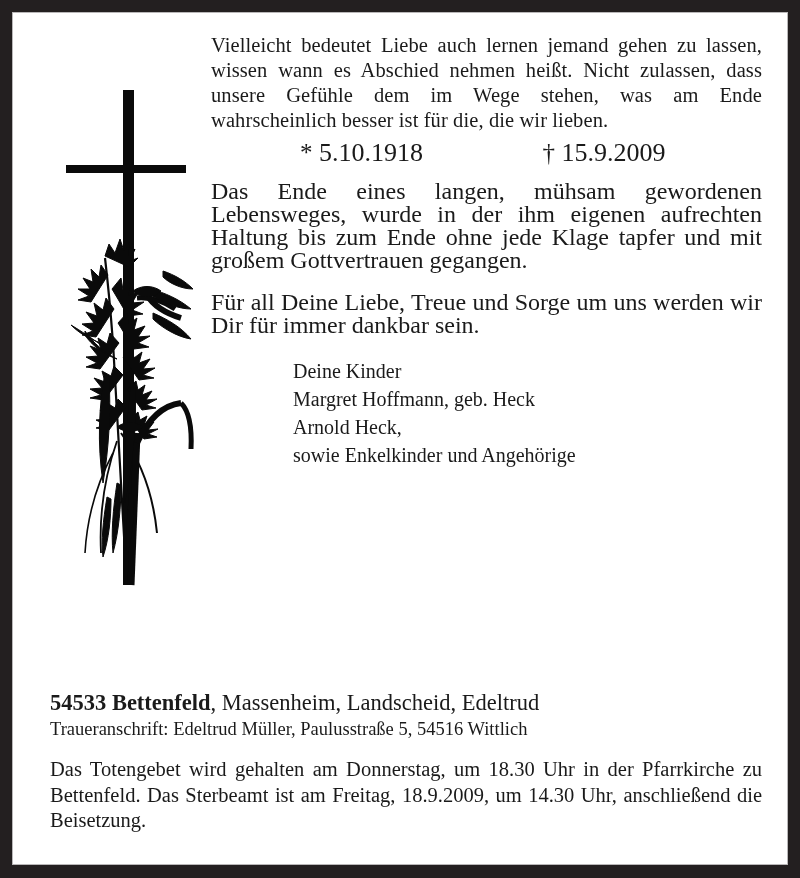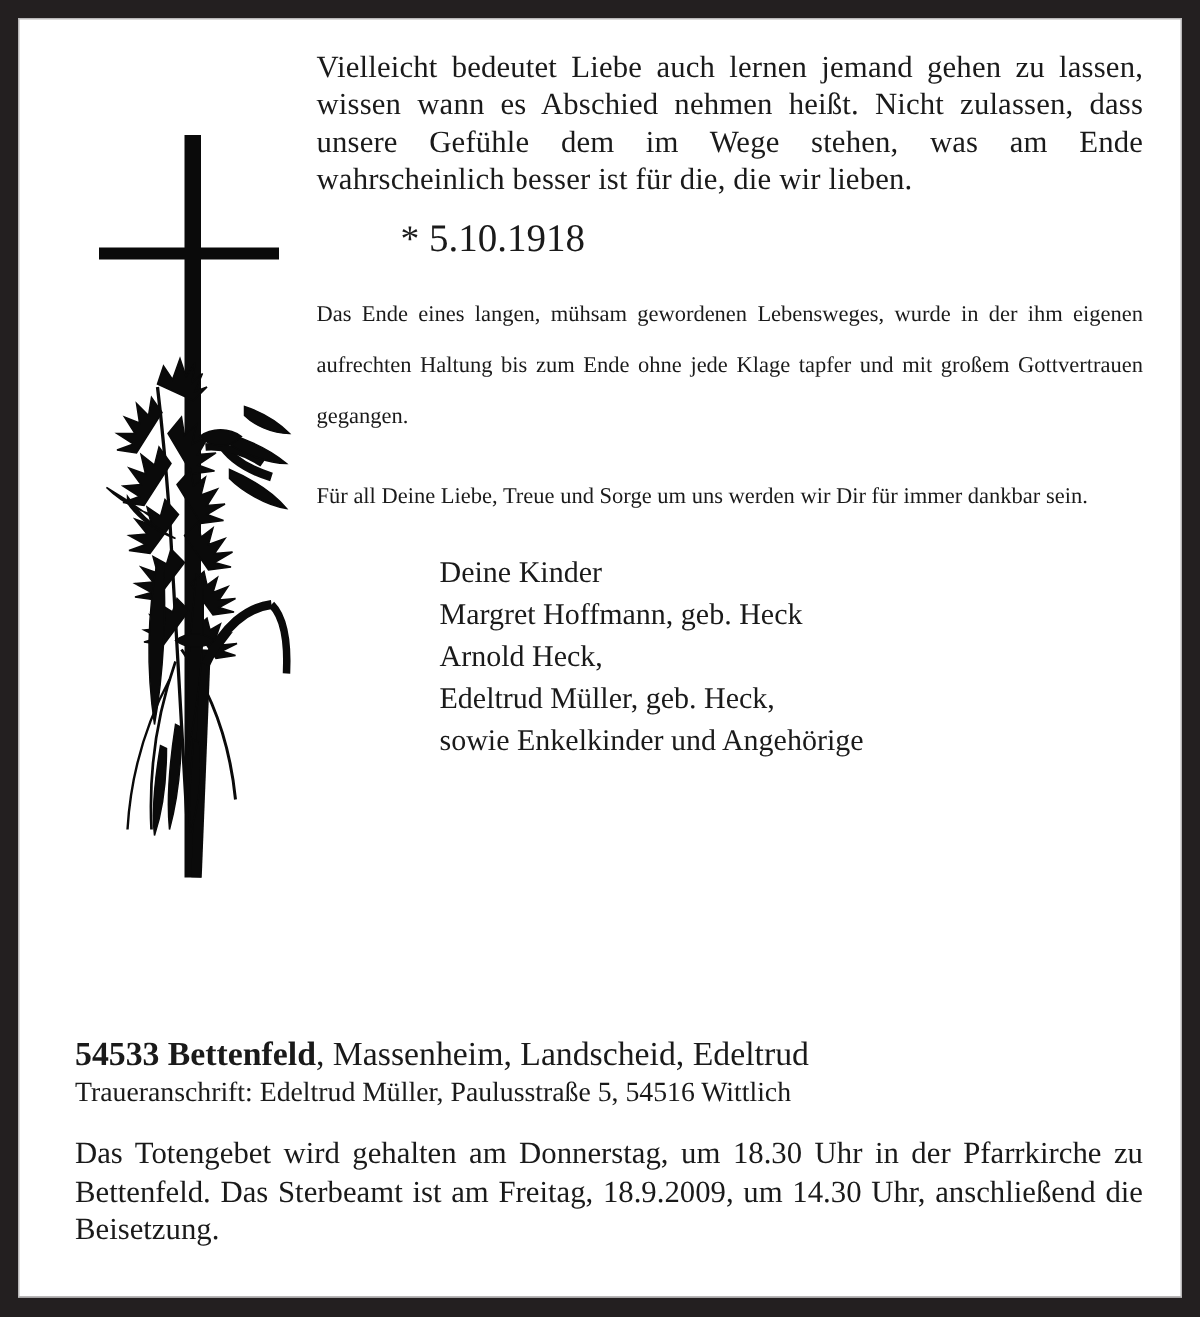--- a/index.html
+++ b/index.html
@@ -73,31 +73,32 @@
     text-align: center;
     font-weight: bold;
     font-size: 45px;
     line-height: 50px;
     letter-spacing: 0.3px;
   }
 
   .dates {
     margin-top: 4px;
     display: flex;
+    justify-content: center;
     font-size: 26px;
-    line-height: 44px;
+    line-height: 32px;
   }
   .dates .born { width: 235px; text-align: center; }
   .dates .died { width: 250px; text-align: center; }
   .sym { font-size: 25px; }
 
   .body-par {
     margin-top: 11px;
-    font-size: 15px;
-    line-height: 34px;
+    font-size: 24px;
+    line-height: 23px;
     text-align: justify;
     text-align-last: left;
   }
   .body-par.second { margin-top: 19px; }
 
   .family {
     margin-top: 20px;
     margin-left: 82px;
     font-size: 20px;
     line-height: 28px;
@@ -188,31 +189,34 @@
     <div class="column">
 
       <p class="poem">Vielleicht bedeutet Liebe auch lernen jemand gehen zu lassen, wissen wann es Abschied nehmen heißt. Nicht zulassen, dass unsere Gefühle dem im Wege stehen, was am Ende wahrscheinlich besser ist für die, die wir lieben.</p>
 
 
       <div class="dates">
         <div class="born">
           <span class="sym">*</span>
           <span>5.10.1918</span>
         </div>
+        <div class="died">
+          <span class="sym">†</span>
+          <span>15.9.2009</span>
+        </div>
       </div>
 
       <p class="body-par">Das Ende eines langen, mühsam gewordenen Lebensweges, wurde in der ihm eigenen aufrechten Haltung bis zum Ende ohne jede Klage tapfer und mit großem Gottvertrauen gegangen.</p>
 
       <p class="body-par second">Für all Deine Liebe, Treue und Sorge um uns werden wir Dir für immer dankbar sein.</p>
 
       <div class="family">
         <div>Deine Kinder</div>
         <div>Margret Hoffmann, geb. Heck</div>
         <div>Arnold Heck,</div>
-        <div>Edeltrud Müller, geb. Heck,</div>
         <div>sowie Enkelkinder und Angehörige</div>
       </div>
     </div>
 
     <div class="col-wide">
       <p class="place"><b>54533 Bettenfeld</b><span>, Massenheim, Landscheid, Edeltrud</span></p>
 
       <p class="mourn-address">Traueranschrift: Edeltrud Müller, Paulusstraße 5, 54516 Wittlich</p>
 
       <p class="service">Das Totengebet wird gehalten am Donnerstag, um 18.30 Uhr in der Pfarrkirche zu Bettenfeld. Das Sterbeamt ist am Freitag, 18.9.2009, um 14.30 Uhr, anschließend die Beisetzung.</p>

